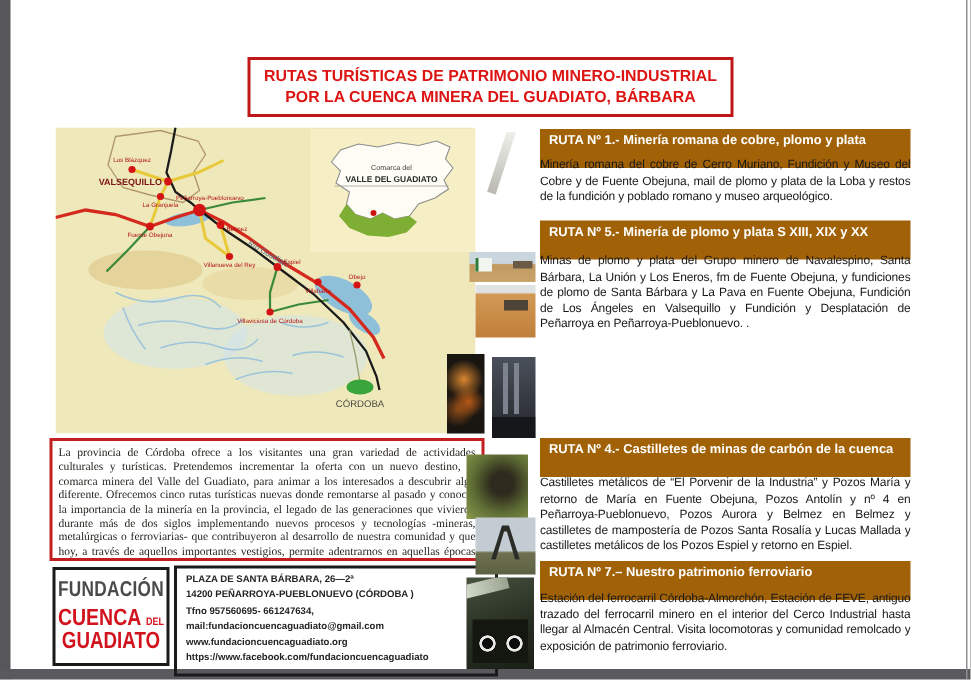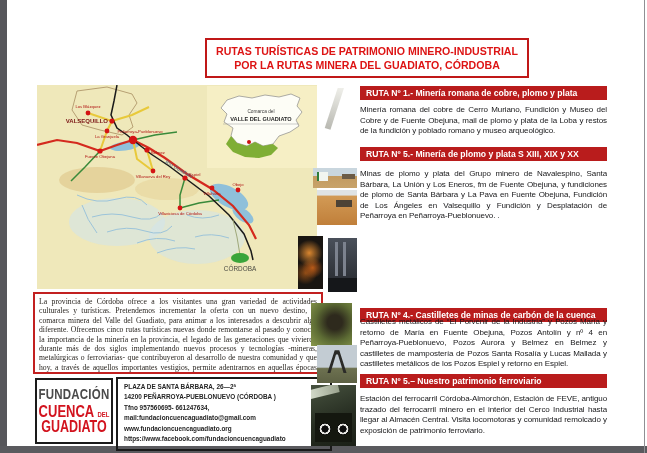--- a/index.html
+++ b/index.html
@@ -3,21 +3,21 @@
 <meta charset="utf-8">
 <style>
   html,body{margin:0;padding:0;background:#888;}
   .page{position:relative;width:647px;height:453px;background:#ffffff;overflow:hidden;
         font-family:"Liberation Sans",sans-serif;}
   .edge-left{position:absolute;left:0;top:0;width:7px;height:453px;background:#57575b;}
   .edge-bottom{position:absolute;left:0;top:446px;width:647px;height:7px;background:#5a5a5e;}
   .edge-right{position:absolute;left:644px;top:0;width:1px;height:453px;background:#8f8f93;}
 
   .title-box{position:absolute;left:165px;top:38px;width:320px;height:36px;border:2px solid #c01818;
-     display:flex;flex-direction:column;justify-content:center;text-align:center;margin-left:40px;}
+     display:flex;flex-direction:column;justify-content:center;text-align:center;}
   .title-box .tl{color:#dd1414;font-weight:bold;font-size:10.6px;line-height:14px;letter-spacing:0px;}
 
   
   .map-wrap{position:absolute;left:37px;top:85px;width:280px;height:204px;}
 
   
   .intro-box{position:absolute;left:33px;top:292px;width:278px;height:72px;border:2px solid #c22020;
      padding:3px 4px;font-family:"Liberation Serif",serif;font-size:7.7px;line-height:9.4px;
      text-align:justify;color:#231f1a;overflow:hidden;}
 
@@ -28,21 +28,21 @@
   .logo-c{color:#d2131e;font-weight:bold;font-size:13px;margin-top:4px;transform:scaleY(1.2);}
   .logo-c .del{font-size:6px;font-weight:bold;}
   .logo-g{color:#d2131e;font-weight:bold;font-size:12.5px;margin-top:3px;transform:scaleY(1.25);}
 
   .addr-box{position:absolute;left:116px;top:377px;width:200px;height:64px;border:2px solid #1a1a1a;
      padding:3px 6px;overflow:hidden;}
   .addr-box .al{display:block;font-size:6.4px;font-weight:bold;color:#242424;line-height:10.4px;
      white-space:nowrap;}
 
   
-  .banner{position:absolute;height:14px;background:#b91c1c;color:#ffffff;font-weight:bold;
+  .banner{position:absolute;height:26px;background:#a16207;color:#ffffff;font-weight:bold;
      font-size:8.6px;line-height:15px;padding-left:6px;box-sizing:border-box;overflow:hidden;white-space:nowrap;}
   .rbody{position:absolute;width:247px;font-size:8px;line-height:10.6px;text-align:justify;
      color:#18181a;letter-spacing:-0.1px;overflow:hidden;}
 
   
   .ph{position:absolute;overflow:hidden;} 
   .ph1{background:linear-gradient(100deg,#a3835c 0%,#8a6a45 28%,#34241663%,#342416 48%,#5d4630 62%,#a98c66 100%);}
   .ph1 .streak{position:absolute;left:40%;top:-10%;width:18%;height:80%;transform:rotate(18deg);
      background:linear-gradient(#f5f5f0,#b9b9b2);}
   .ph2{background:linear-gradient(#c9d6de 0%,#c9d6de 38%,#c29a60 42%,#c8a36a 100%);}
@@ -74,21 +74,21 @@
 </head>
 <body>
 
 <div class="page">
   <div class="edge-left"></div>
   <div class="edge-bottom"></div>
   <div class="edge-right"></div>
 
   <div class="title-box">
     <div class="tl">RUTAS TURÍSTICAS DE PATRIMONIO MINERO-INDUSTRIAL</div>
-    <div class="tl">POR LA RUTAS MINERA DEL GUADIATO, CÓRDOBA</div>
+    <div class="tl">POR LA CUENCA MINERA DEL GUADIATO, BÁRBARA</div>
   </div>
 
   <div class="map-wrap">
     <svg width="280" height="204" viewBox="0 0 280 204">
       <rect x="0" y="0" width="280" height="204" fill="#efe8ba"></rect>
       <ellipse cx="60" cy="95" rx="38" ry="13" fill="#e3cf96" opacity="0.85"></ellipse>
       <ellipse cx="130" cy="104" rx="32" ry="11" fill="#e9d8a2" opacity="0.8"></ellipse>
       <ellipse cx="80" cy="137" rx="48" ry="24" fill="#cfe3ed" opacity="0.55"></ellipse>
       <ellipse cx="160" cy="152" rx="48" ry="27" fill="#cfe3ed" opacity="0.5"></ellipse>
 
@@ -187,24 +187,24 @@
     <span class="al">https://www.facebook.com/fundacioncuencaguadiato</span>
   </div>
 
   <div class="banner" style="left:360px;top:86px;width:247px;">RUTA Nº 1.- Minería romana de cobre, plomo y plata</div>
   <div class="rbody" style="left:360px;top:105px;height:42px;">Minería romana del cobre de Cerro Muriano, Fundición y Museo del Cobre y de Fuente Obejuna, mail de plomo y plata de la Loba y restos de la fundición y poblado romano y museo arqueológico.</div>
 
   <div class="banner" style="left:360px;top:147px;width:247px;">RUTA Nº 5.- Minería de plomo y plata S XIII, XIX y XX</div>
   <div class="rbody" style="left:360px;top:169px;height:58px;">Minas de plomo y plata del Grupo minero de Navalespino, Santa Bárbara, La Unión y Los Eneros, fm de Fuente Obejuna, y fundiciones de plomo de Santa Bárbara y La Pava en Fuente Obejuna, Fundición de Los Ángeles en Valsequillo y Fundición y Desplatación de Peñarroya en Peñarroya-Pueblonuevo. .</div>
 
 
-  <div class="banner" style="left:360px;top:308px;width:247px;">RUTA Nº 4.- Castilletes de minas de carbón de la cuenca</div>
+  <div class="banner" style="left:360px;top:292px;width:247px;">RUTA Nº 4.- Castilletes de minas de carbón de la cuenca</div>
   <div class="rbody" style="left:360px;top:317px;height:56px;">Castilletes metálicos de “El Porvenir de la Industria” y Pozos María y retorno de María en Fuente Obejuna, Pozos Antolín y nº 4 en Peñarroya-Pueblonuevo, Pozos Aurora y Belmez en Belmez y castilletes de mampostería de Pozos Santa Rosalía y Lucas Mallada y castilletes metálicos de los Pozos Espiel y retorno en Espiel.</div>
 
-  <div class="banner" style="left:360px;top:374px;width:247px;">RUTA Nº 5.– Nuestro patrimonio ferroviario</div>
+  <div class="banner" style="left:360px;top:374px;width:247px;">RUTA Nº 7.– Nuestro patrimonio ferroviario</div>
   <div class="rbody" style="left:360px;top:394px;height:46px;">Estación del ferrocarril Córdoba-Almorchón, Estación de FEVE, antiguo trazado del ferrocarril minero en el interior del Cerco Industrial hasta llegar al Almacén Central. Visita locomotoras y comunidad remolcado y exposición de patrimonio ferroviario.</div>
 
   <div class="ph ph1" style="left:318px;top:88px;width:34px;height:60px;">
     <div class="streak"></div>
   </div>
   <div class="ph ph2" style="left:313px;top:168px;width:44px;height:20px;">
     <div class="sign"></div>
     <div class="shed"></div>
   </div>
   <div class="ph ph3" style="left:317px;top:190px;width:40px;height:35px;">

